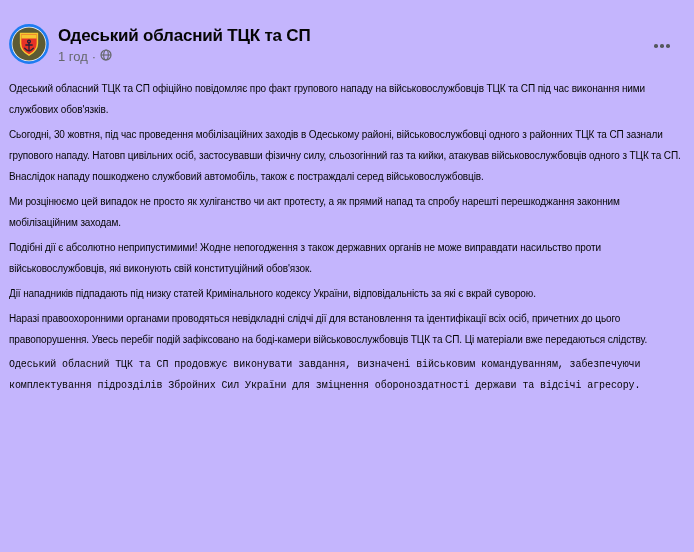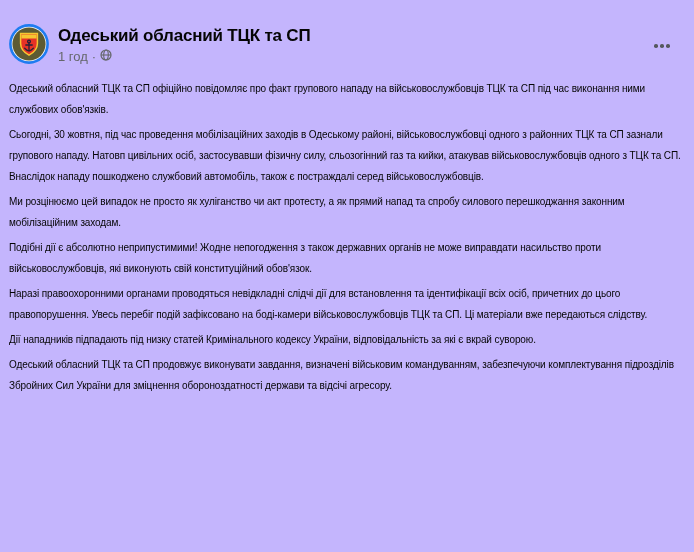--- a/index.html
+++ b/index.html
@@ -99,21 +99,21 @@
     color: #050505;
     font-size: 10px;
     line-height: 21px;
     letter-spacing: -0.1px;
   }
   .para {
     margin: 0 0 4px 0;
     white-space: normal;
     word-wrap: break-word;
   }
-  .para:last-child { margin-bottom: 0; }
+  .para:last-child { margin-bottom: 0; font-family: Liberation Mono, monospace; }
 </style>
 </head>
 <body>
 
 <div class="post">
 
   <div class="post-header">
 
     <button class="avatar-btn">
       <svg width="40" height="40" viewBox="0 0 40 40">
@@ -150,20 +150,20 @@
         <i></i>
           <i></i>
           <i></i>
       </span>
     </button>
   </div>
 
   <div class="post-body">
     <div class="para">Одеський обласний ТЦК та СП офіційно повідомляє про факт групового нападу на військовослужбовців ТЦК та СП під час виконання ними службових обов'язків.</div>
     <div class="para">Сьогодні, 30 жовтня, під час проведення мобілізаційних заходів в Одеському районі, військовослужбовці одного з районних ТЦК та СП зазнали групового нападу. Натовп цивільних осіб, застосувавши фізичну силу, сльозогінний газ та кийки, атакував військовослужбовців одного з ТЦК та СП. Внаслідок нападу пошкоджено службовий автомобіль, також є постраждалі серед військовослужбовців.</div>
-    <div class="para">Ми розцінюємо цей випадок не просто як хуліганство чи акт протесту, а як прямий напад та спробу силового перешкоджання законним мобілізаційним заходам.</div>
+    <div class="para">Ми розцінюємо цей випадок не просто як хуліганство чи акт протесту, а як прямий напад та спробу нарешті перешкоджання законним мобілізаційним заходам.</div>
     <div class="para">Подібні дії є абсолютно неприпустимими! Жодне непогодження з також державних органів не може виправдати насильство проти військовослужбовців, які виконують свій конституційний обов'язок.</div>
+    <div class="para">Дії нападників підпадають під низку статей Кримінального кодексу України, відповідальність за які є вкрай суворою.</div>
     <div class="para">Наразі правоохоронними органами проводяться невідкладні слідчі дії для встановлення та ідентифікації всіх осіб, причетних до цього правопорушення. Увесь перебіг подій зафіксовано на боді-камери військовослужбовців ТЦК та СП. Ці матеріали вже передаються слідству.</div>
-    <div class="para">Дії нападників підпадають під низку статей Кримінального кодексу України, відповідальність за які є вкрай суворою.</div>
     <div class="para">Одеський обласний ТЦК та СП продовжує виконувати завдання, визначені військовим командуванням, забезпечуючи комплектування підрозділів Збройних Сил України для зміцнення обороноздатності держави та відсічі агресору.</div>
   </div>
 
 </div>
 
 </body></html>

